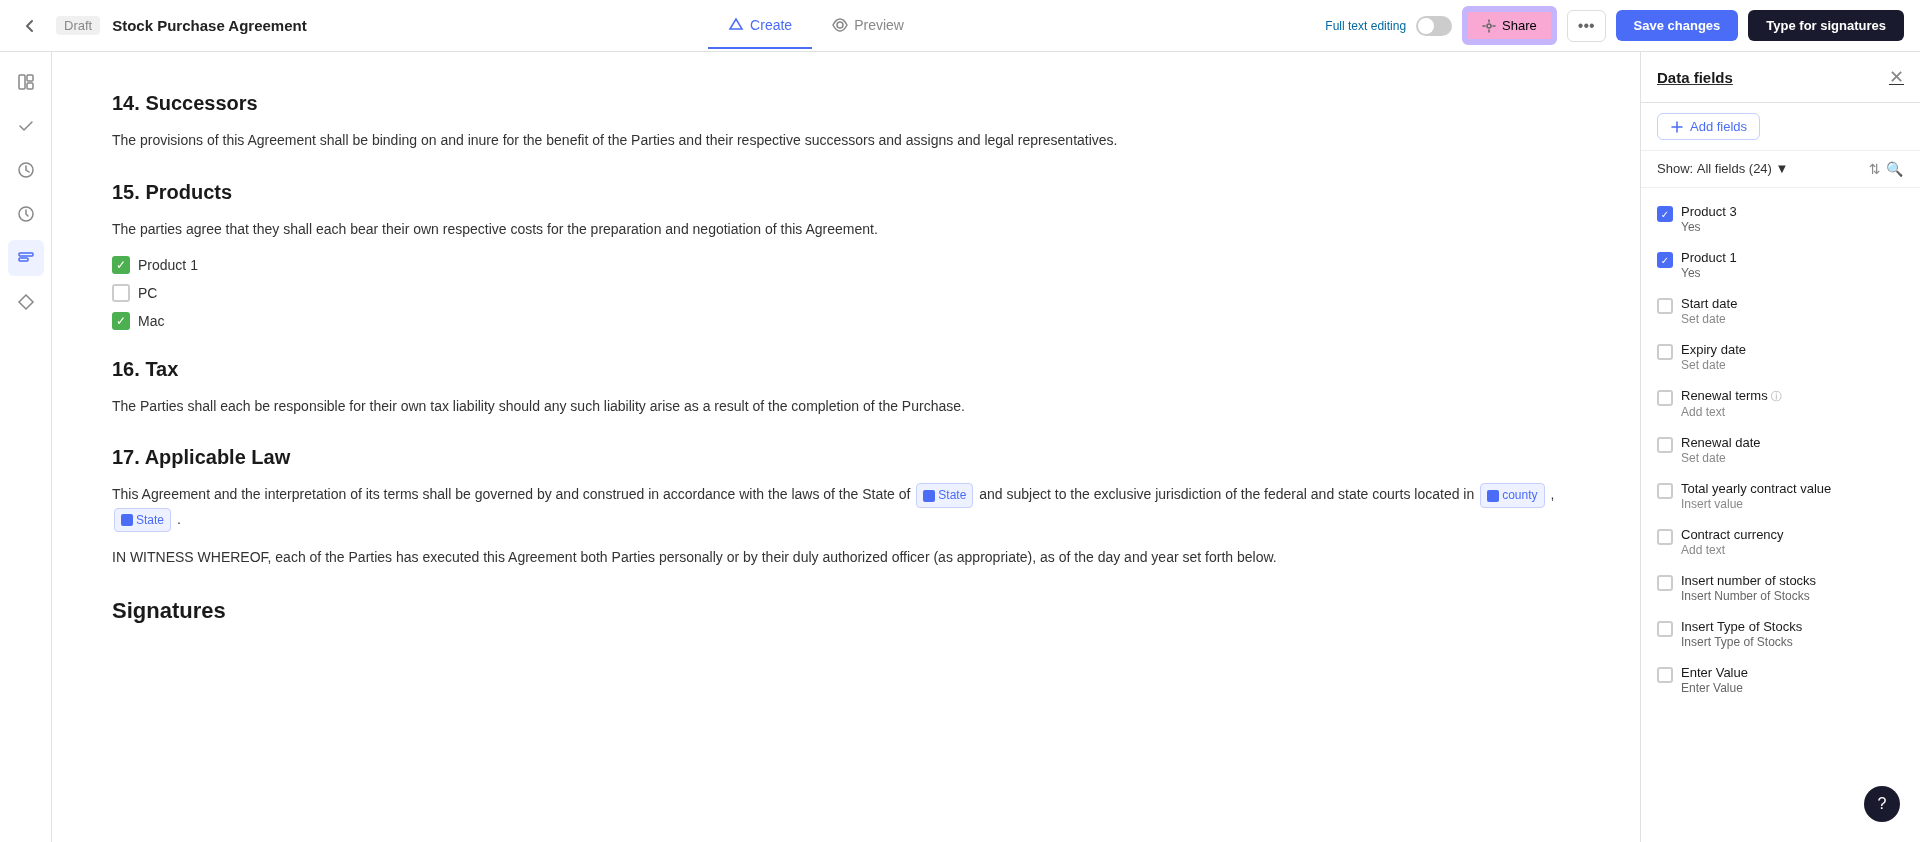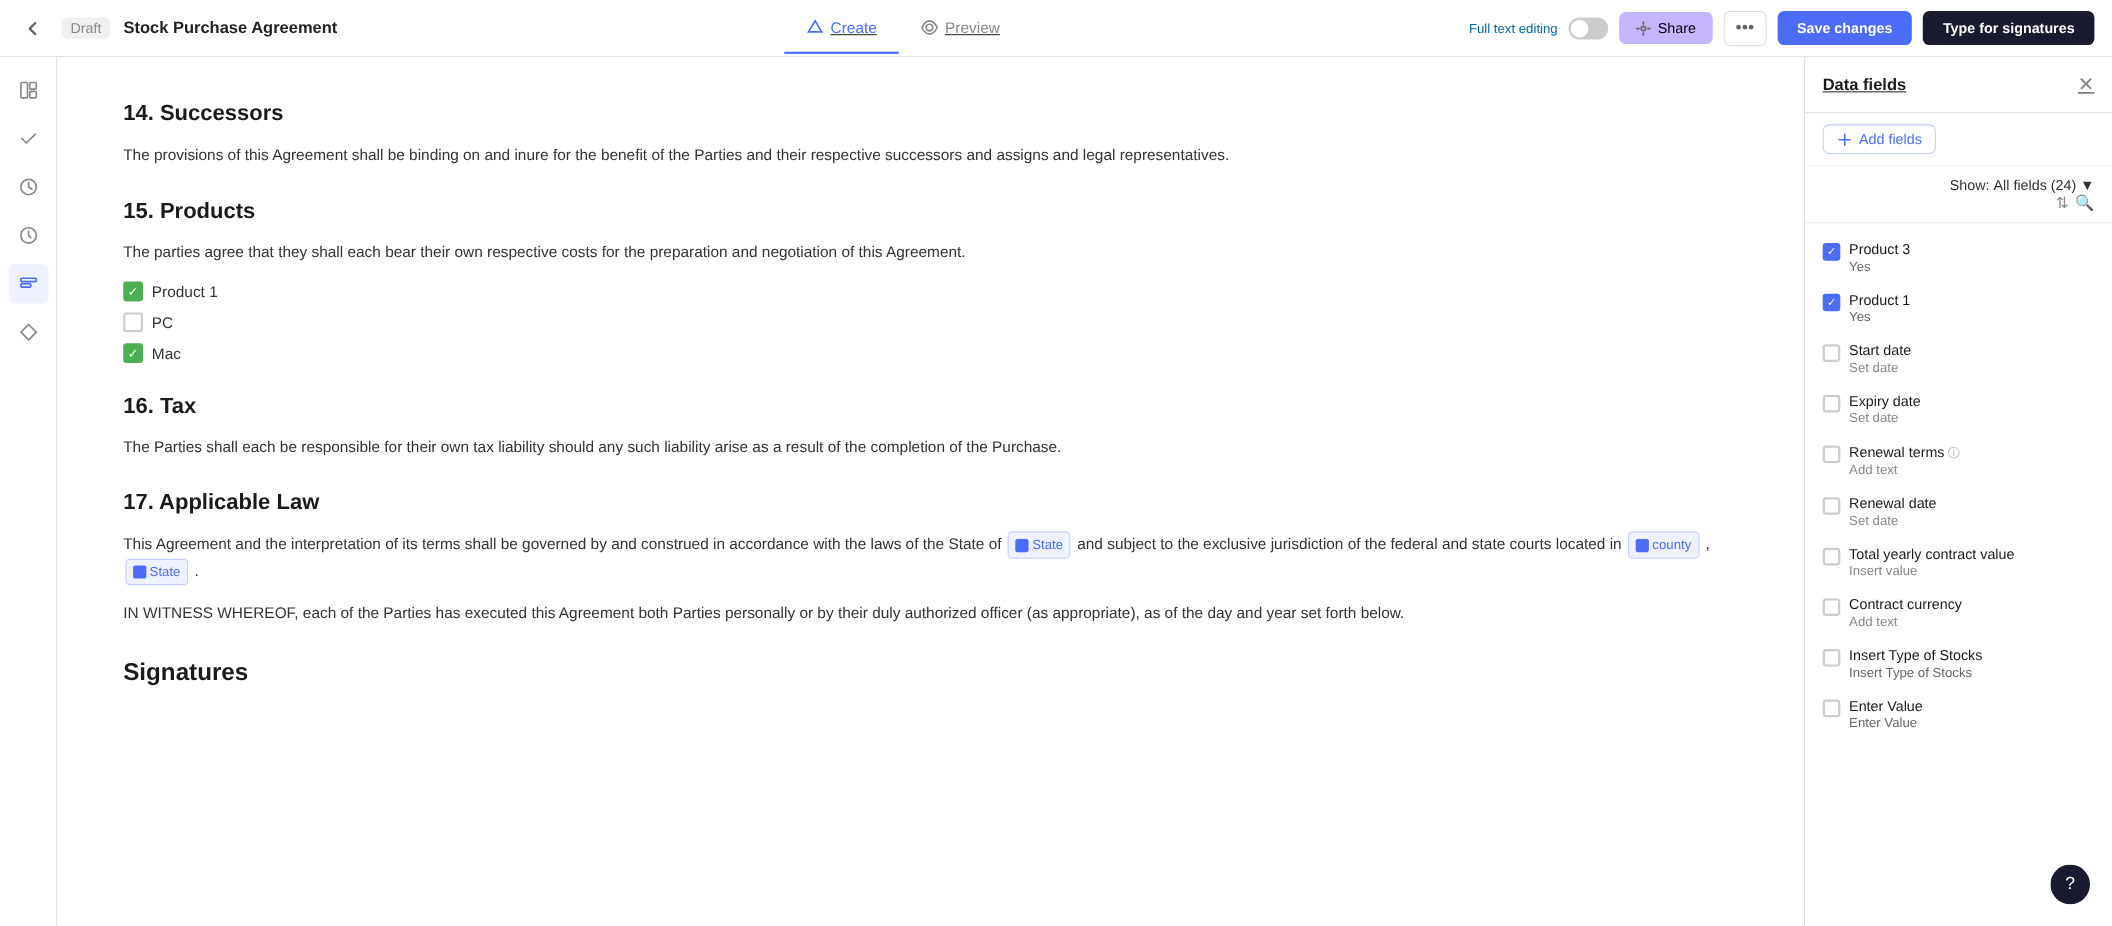--- a/index.html
+++ b/index.html
@@ -6,29 +6,29 @@
     body { font-family: -apple-system, BlinkMacSystemFont, 'Segoe UI', sans-serif; background: #f5f5f5; color: #333; display: flex; flex-direction: column; height: 842px; overflow: hidden; }
 
     
     .header {
       display: flex; align-items: center; padding: 0 16px; height: 52px;
       background: #fff; border-bottom: 1px solid #e0e0e0; flex-shrink: 0; gap: 12px;
     }
     .header-back { width: 28px; height: 28px; display: flex; align-items: center; justify-content: center; cursor: pointer; color: #666; }
     .header-draft { font-size: 13px; color: #888; padding: 2px 8px; border-radius: 4px; background: #f0f0f0; }
     .header-title { font-size: 15px; font-weight: 600; color: #222; }
-    .header-center { flex: 1; display: flex; align-items: center; justify-content: center; gap: 0; text-decoration: underline; }
+    .header-center { flex: 1; display: flex; align-items: center; justify-content: center; gap: 0; }
     .header-tab { display: flex; align-items: center; gap: 6px; padding: 14px 20px; font-size: 14px; color: #888; cursor: pointer; border-bottom: 2px solid transparent; position: relative; }
     .header-tab.active { color: #4a6cf7; border-bottom: 2px solid #4a6cf7; }
     .header-tab svg { width: 16px; height: 16px; }
     .header-right { display: flex; align-items: center; gap: 10px; }
     .full-text-label { font-size: 12px; color: #0369a1; }
     .toggle { width: 36px; height: 20px; background: #ccc; border-radius: 10px; cursor: pointer; position: relative; }
     .toggle-thumb { width: 16px; height: 16px; background: #fff; border-radius: 50%; position: absolute; top: 2px; left: 2px; transition: left 0.2s; }
-    .share-btn { display: flex; align-items: center; gap: 6px; border: 1px solid #c4b5fd; border-radius: 6px; padding: 6px 14px; font-size: 13px; cursor: pointer; background: #c4b5fd; }
+    .share-btn { display: flex; align-items: center; gap: 6px; border: 6px solid #c4b5fd; border-radius: 6px; padding: 6px 14px; font-size: 13px; cursor: pointer; background: #f9a8d4; }
     .more-btn { border: 1px solid #ddd; border-radius: 6px; padding: 6px 10px; cursor: pointer; background: #fff; font-size: 16px; color: #666; }
     .save-btn { background: #4a6cf7; color: #fff; border: none; border-radius: 6px; padding: 8px 18px; font-size: 13px; font-weight: 600; cursor: pointer; }
     .send-btn { background: #1a1a2e; color: #fff; border: none; border-radius: 6px; padding: 8px 18px; font-size: 13px; font-weight: 600; cursor: pointer; }
 
     
     .main { display: flex; flex: 1; overflow: hidden; }
 
     
     .left-sidebar { width: 52px; background: #fff; border-right: 1px solid #e0e0e0; display: flex; flex-direction: column; align-items: center; padding: 12px 0; gap: 8px; flex-shrink: 0; }
     .left-icon { width: 36px; height: 36px; display: flex; align-items: center; justify-content: center; border-radius: 6px; cursor: pointer; color: #888; }
@@ -52,21 +52,21 @@
 
     
     .right-panel { width: 280px; background: #fff; border-left: 1px solid #e0e0e0; display: flex; flex-direction: column; flex-shrink: 0; }
     .right-panel-header { display: flex; align-items: center; justify-content: space-between; padding: 14px 16px; border-bottom: 1px solid #e0e0e0; text-decoration: underline; }
     .right-panel-title { font-size: 15px; font-weight: 600; color: #1a1a1a; }
     .close-icon { cursor: pointer; color: #888; font-size: 18px; }
 
     .panel-actions { padding: 10px 16px; border-bottom: 1px solid #eee; display: flex; align-items: center; justify-content: space-between; }
     .add-fields-btn { display: flex; align-items: center; gap: 6px; font-size: 13px; color: #4a6cf7; cursor: pointer; border: 1px solid #c5d0ff; border-radius: 6px; padding: 5px 12px; background: #fff; }
 
-    .panel-filter { padding: 10px 16px; display: flex; align-items: flex-end; justify-content: space-between; border-bottom: 1px solid #eee; flex-direction: column; }
+    .panel-filter { padding: 10px 16px; display: flex; align-items: flex-start; justify-content: space-between; border-bottom: 1px solid #eee; }
     .panel-filter-text { font-size: 13px; color: #666; }
     .panel-filter-text span { color: #333; font-weight: 500; }
     .filter-icons { display: flex; gap: 6px; }
     .filter-icon { color: #888; cursor: pointer; font-size: 14px; }
 
     .fields-list { flex: 1; overflow-y: auto; padding: 8px 0; }
     .field-item { padding: 8px 16px; display: flex; align-items: flex-start; gap: 8px; cursor: pointer; }
     .field-checkbox { width: 16px; height: 16px; border-radius: 3px; flex-shrink: 0; margin-top: 2px; }
     .field-checkbox.checked { background: #4a6cf7; display: flex; align-items: center; justify-content: center; }
     .field-checkbox.checked::after { content: '✓'; color: #fff; font-size: 10px; }
@@ -293,20 +293,27 @@
         <div class="field-item">
           <div class="field-checkbox unchecked"></div>
           <div class="field-info">
             <div class="field-name">Contract currency</div>
             <div class="field-value">Add text</div>
           </div>
         </div>
         <div class="field-item">
           <div class="field-checkbox unchecked"></div>
           <div class="field-info">
+            <div class="field-name">Insert number of stocks</div>
+            <div class="field-value has-value">Insert Number of Stocks</div>
+          </div>
+        </div>
+        <div class="field-item">
+          <div class="field-checkbox unchecked"></div>
+          <div class="field-info">
             <div class="field-name">Insert Type of Stocks</div>
             <div class="field-value has-value">Insert Type of Stocks</div>
           </div>
         </div>
         <div class="field-item">
           <div class="field-checkbox unchecked"></div>
           <div class="field-info">
             <div class="field-name">Enter Value</div>
             <div class="field-value has-value">Enter Value</div>
           </div>

